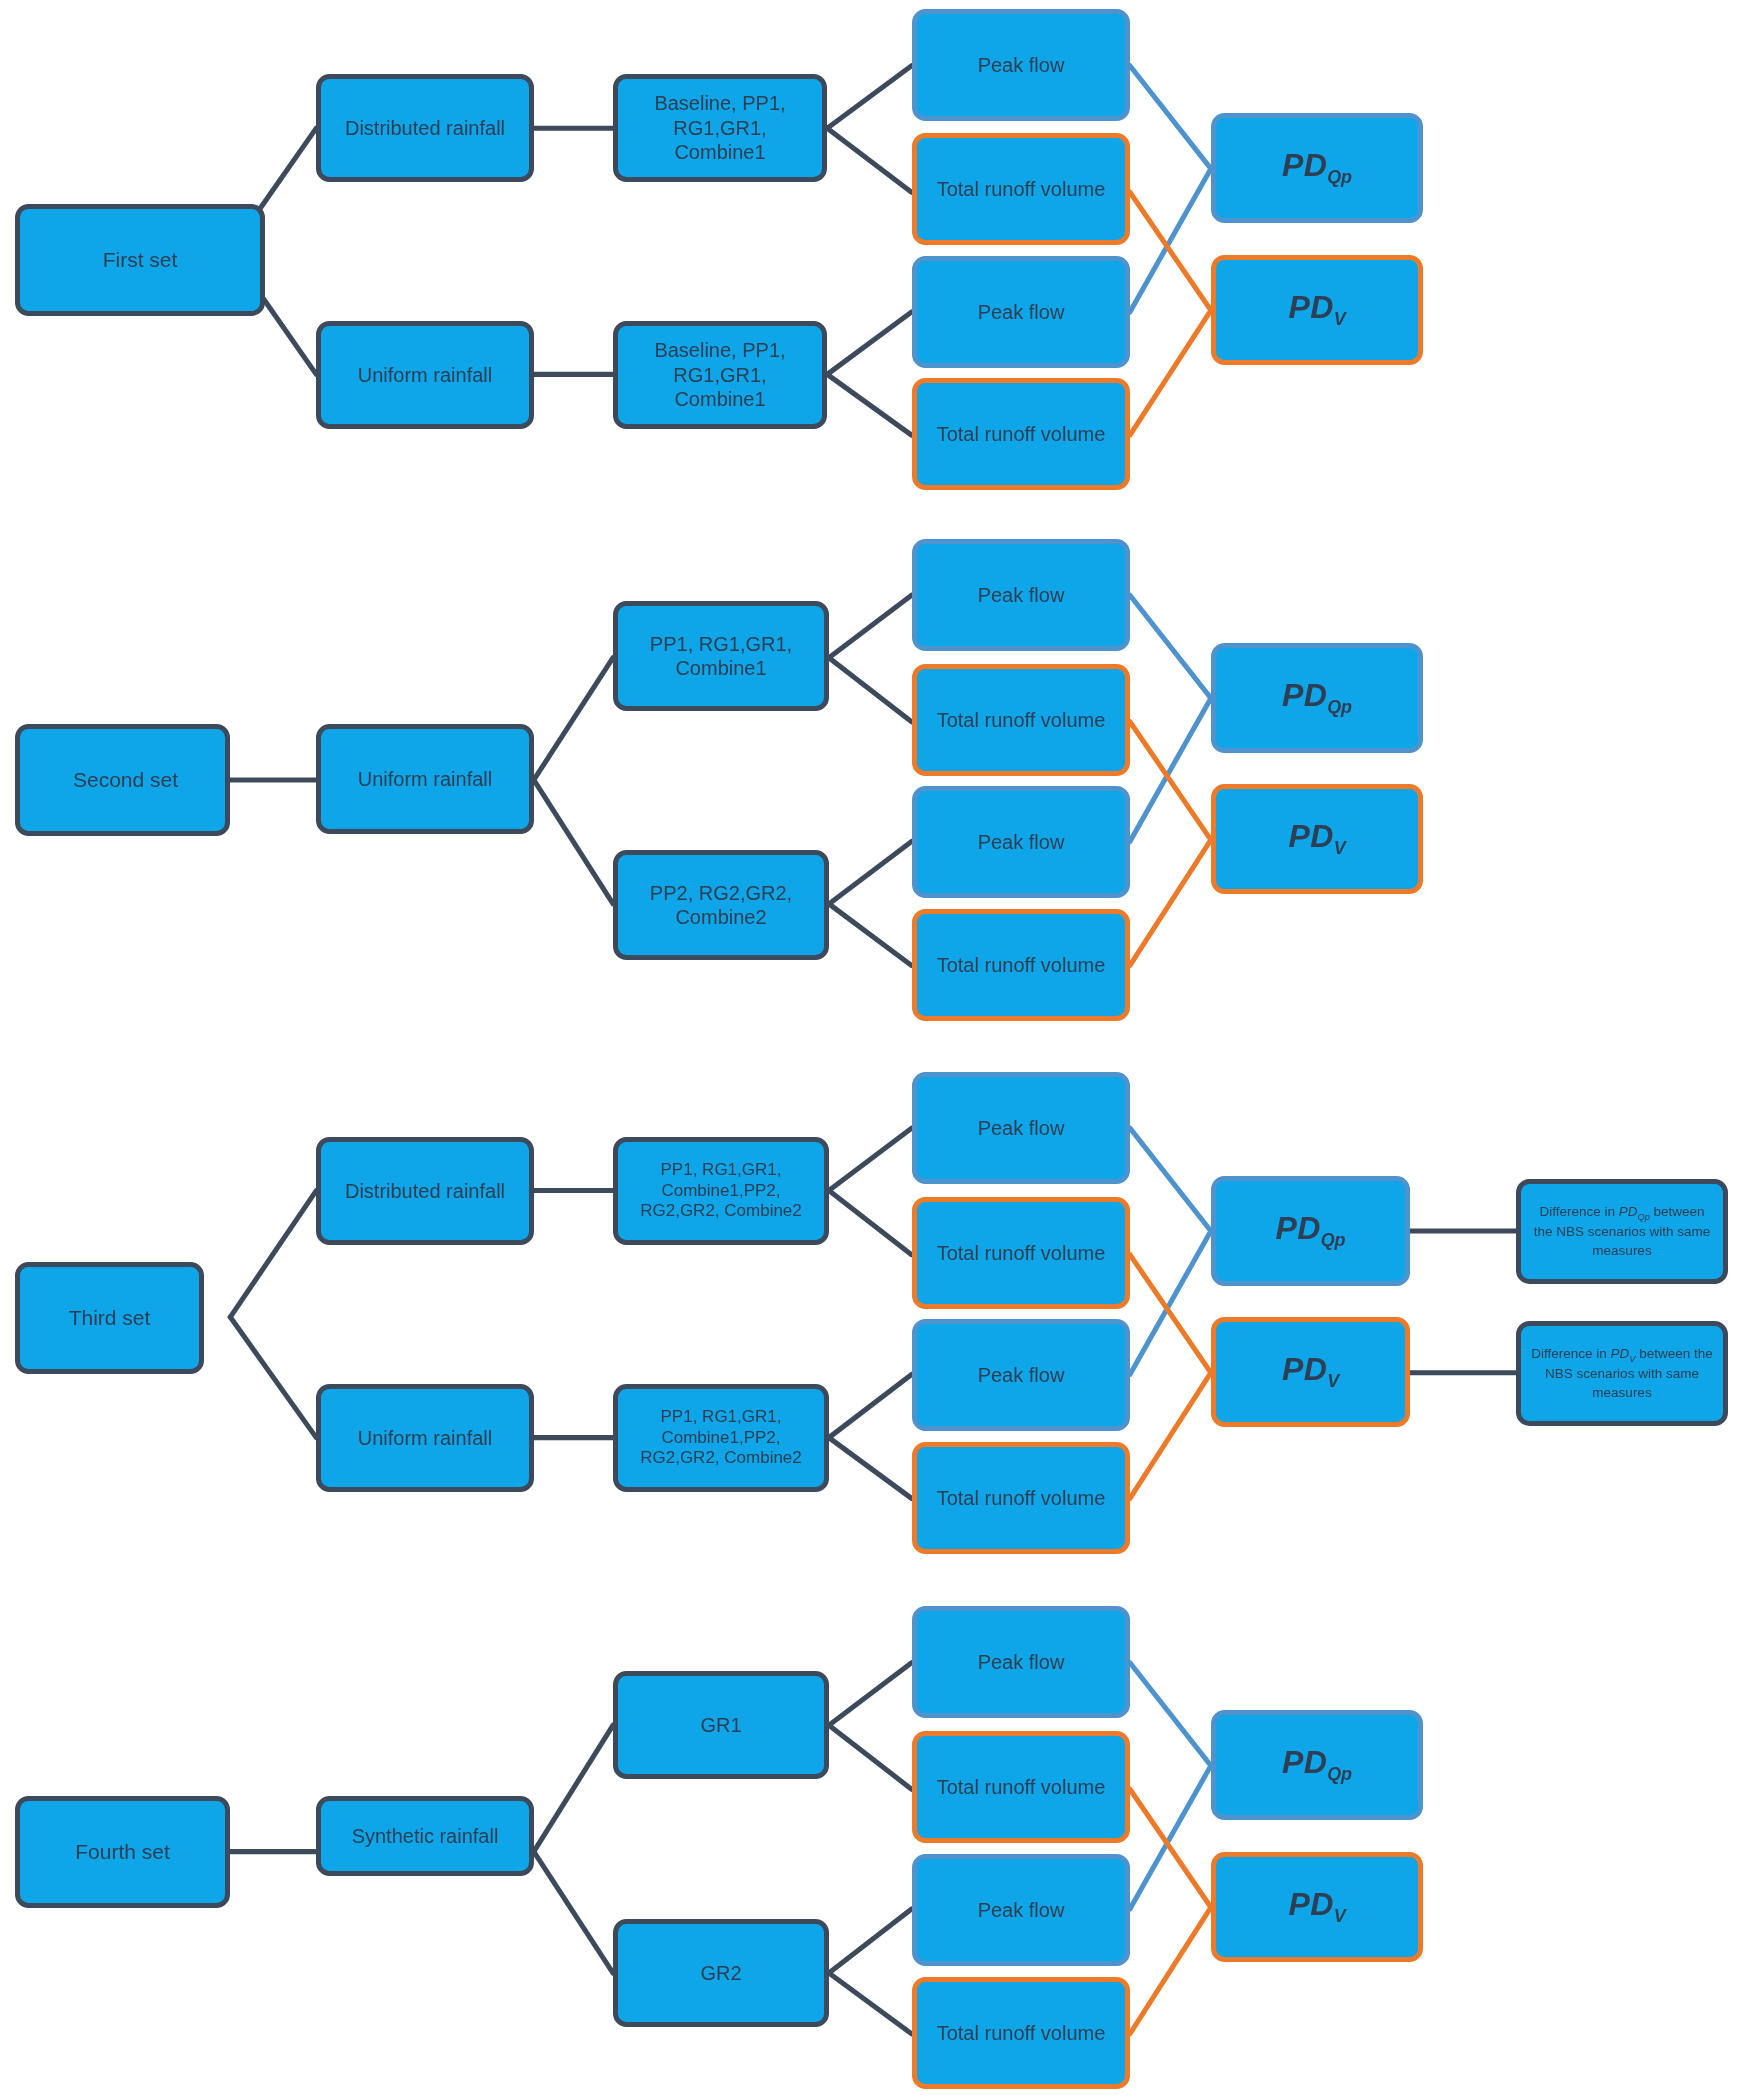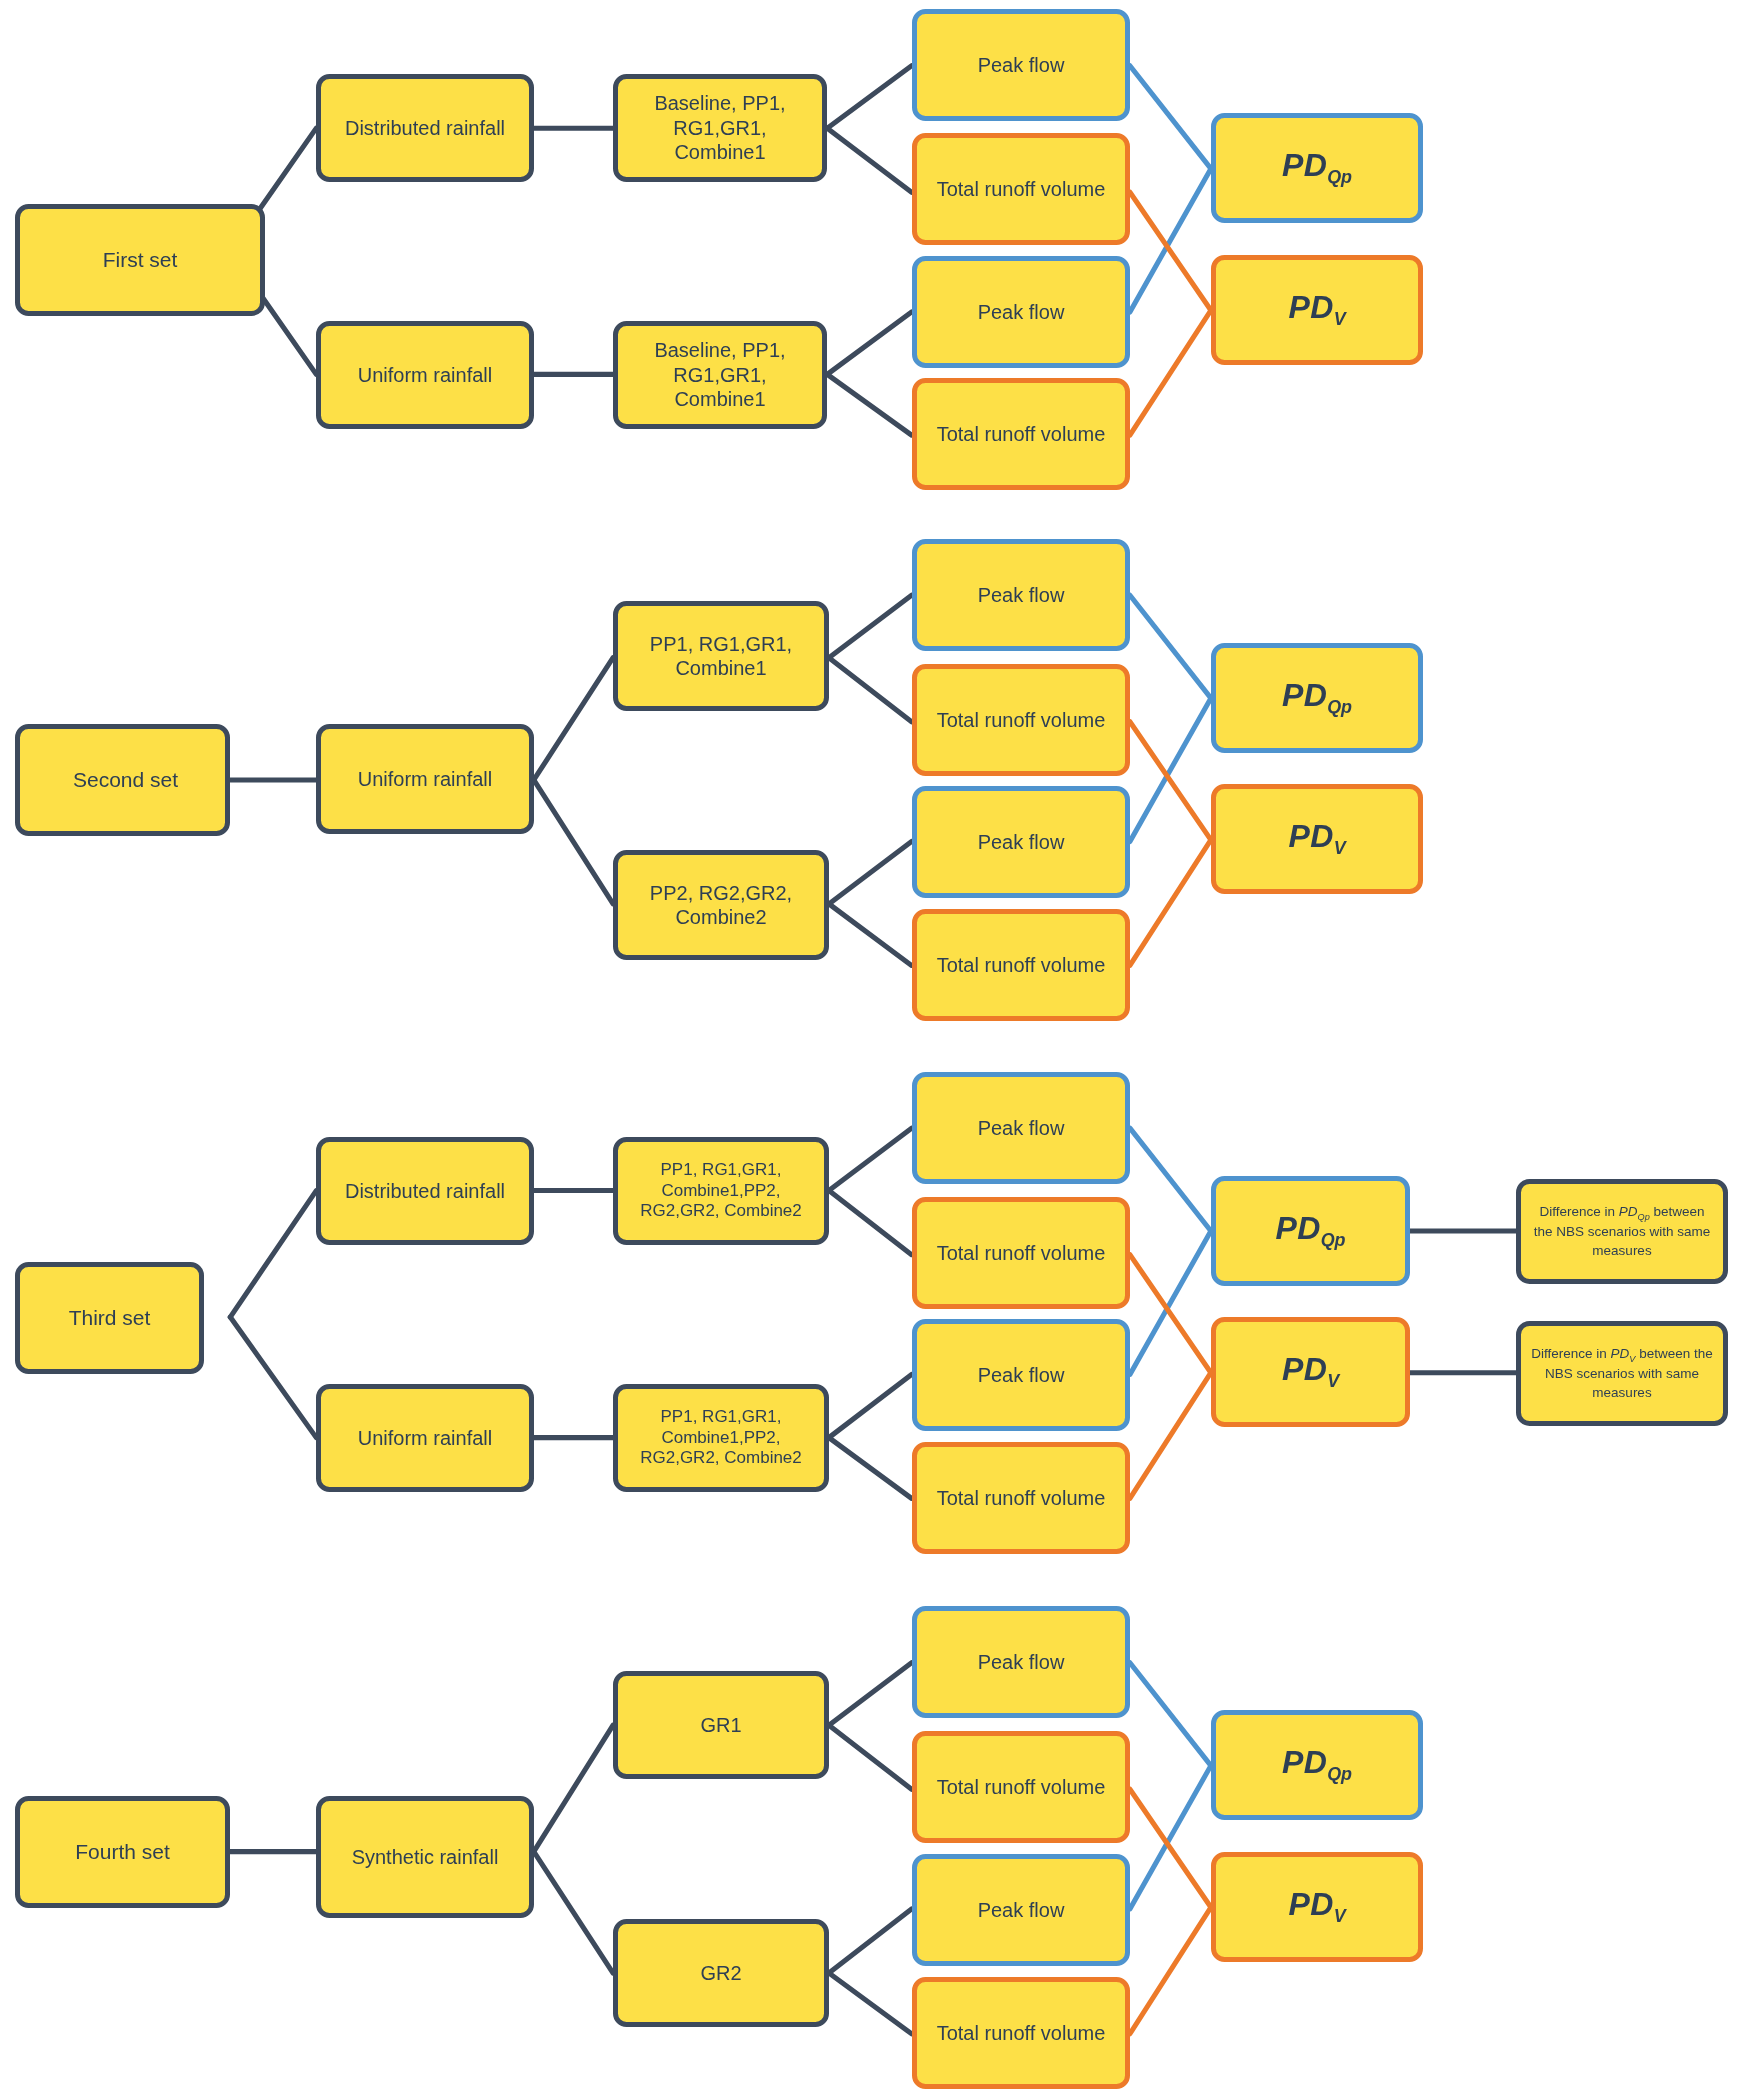--- a/index.html
+++ b/index.html
@@ -1,20 +1,20 @@
 <!DOCTYPE html>
 <html style="font-size:13.5px"><head>
 <meta charset="utf-8">
 <style>
   html,body{margin:0;padding:0;background:#ffffff;}
   body{width:1743px;height:2097px;position:relative;overflow:hidden;
        font-family:"Liberation Sans", sans-serif;}
   #stage{position:relative;width:1743px;height:2097px;}
   svg#wires{position:absolute;left:0;top:0;width:1743px;height:2097px;pointer-events:none;}
-  .node{position:absolute;box-sizing:border-box;background:#fde047;
+  .node{position:absolute;box-sizing:border-box;background:#0ea5e9;
         display:flex;align-items:center;justify-content:center;text-align:center;
         color:#2E3F54;line-height:1.22;border-style:solid;}
   .nv{border-color:#3D4A5C;border-width:5px;border-radius:13.5px;}
   .nb{border-color:#4E93CE;border-width:5.9px;border-radius:13.5px;}
   .no{border-color:#ED7A29;border-width:5.9px;border-radius:13.5px;}
   .t-lg{font-size:21px;}
   .t-md{font-size:20px;}
   .t-sm{font-size:17px;}
   .pd{font-style:italic;font-weight:bold;font-size:32px;letter-spacing:0.4px;}
   .pd sub{font-style:italic;font-weight:bold;font-size:.56em;letter-spacing:0;}
@@ -234,21 +234,21 @@
   </div>
 
   <div class="node nv diffbox" style="left:1516px;top:1321px;width:212px;height:105px;">
     <span class="inner">Difference in <i>PD<sub>V</sub></i> between the NBS scenarios with same measures</span>
   </div>
 
   <div class="node nv t-lg" style="left:15px;top:1796px;width:215px;height:112px;">
     <span class="inner">Fourth set</span>
   </div>
 
-  <div class="node nv t-md" style="left:316px;top:1796px;width:218px;height:122px;text-align:center;">
+  <div class="node nv t-md" style="left:316px;top:1796px;width:218px;height:80px;text-align:center;">
     <span class="inner">Synthetic rainfall</span>
   </div>
 
   <div class="node nv t-md" style="left:613px;top:1671px;width:216px;height:108px;">
     <span class="inner">GR1</span>
   </div>
 
   <div class="node nv t-md" style="left:613px;top:1919px;width:216px;height:108px;">
     <span class="inner">GR2</span>
   </div>

